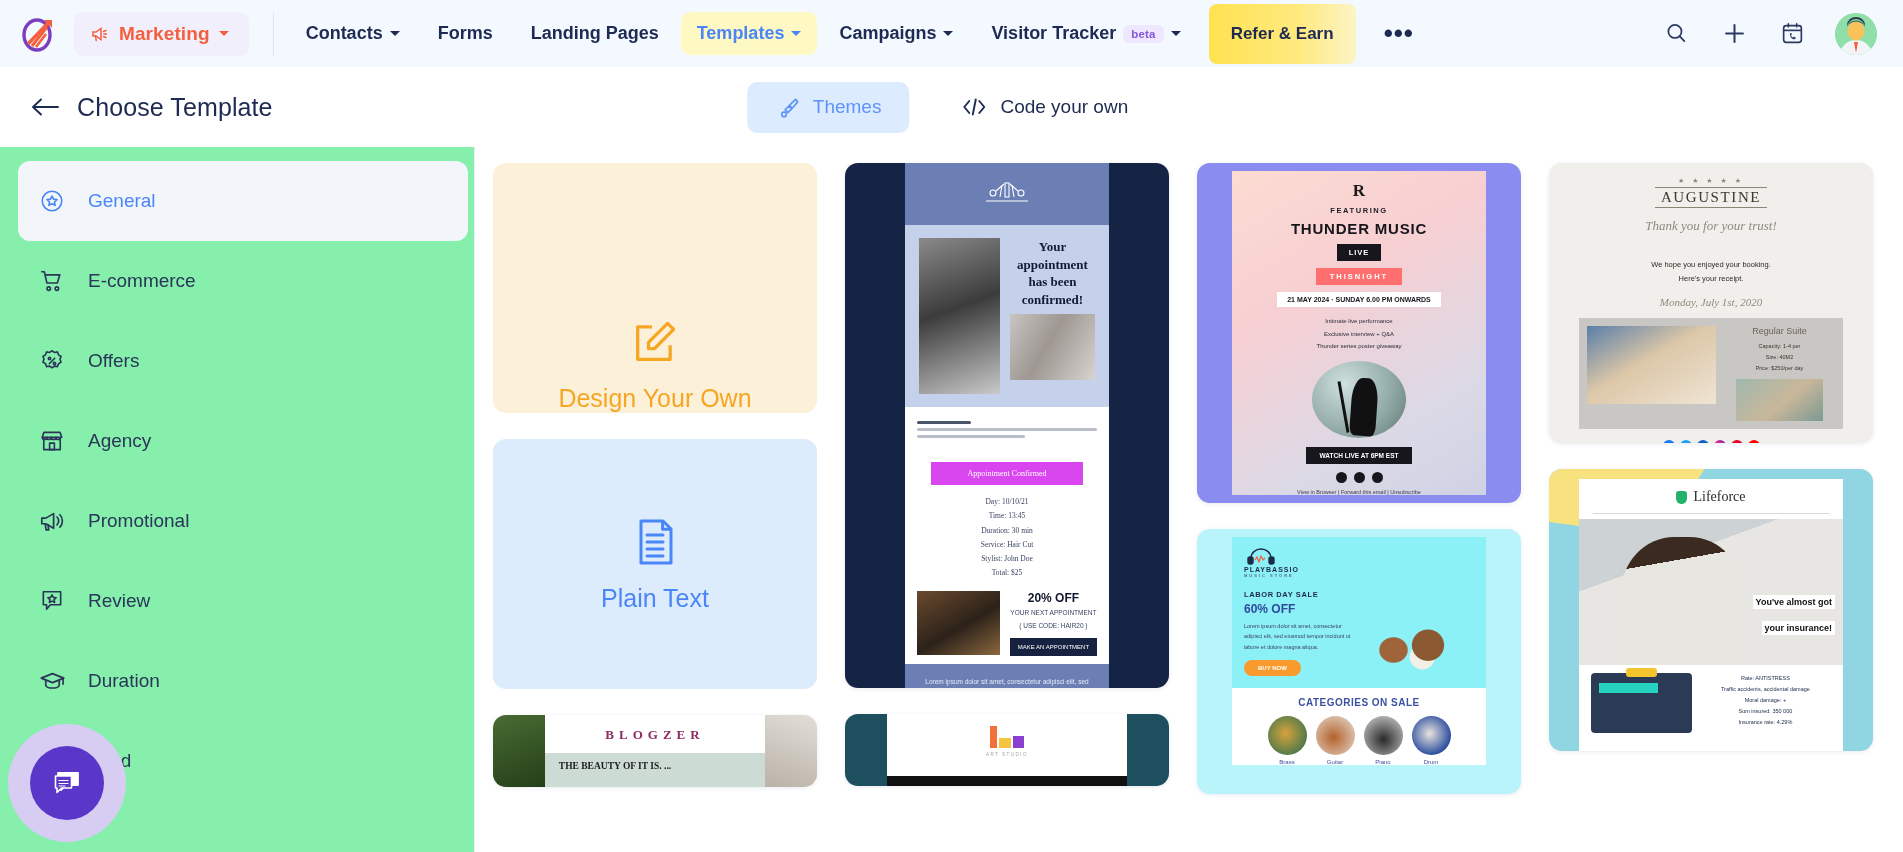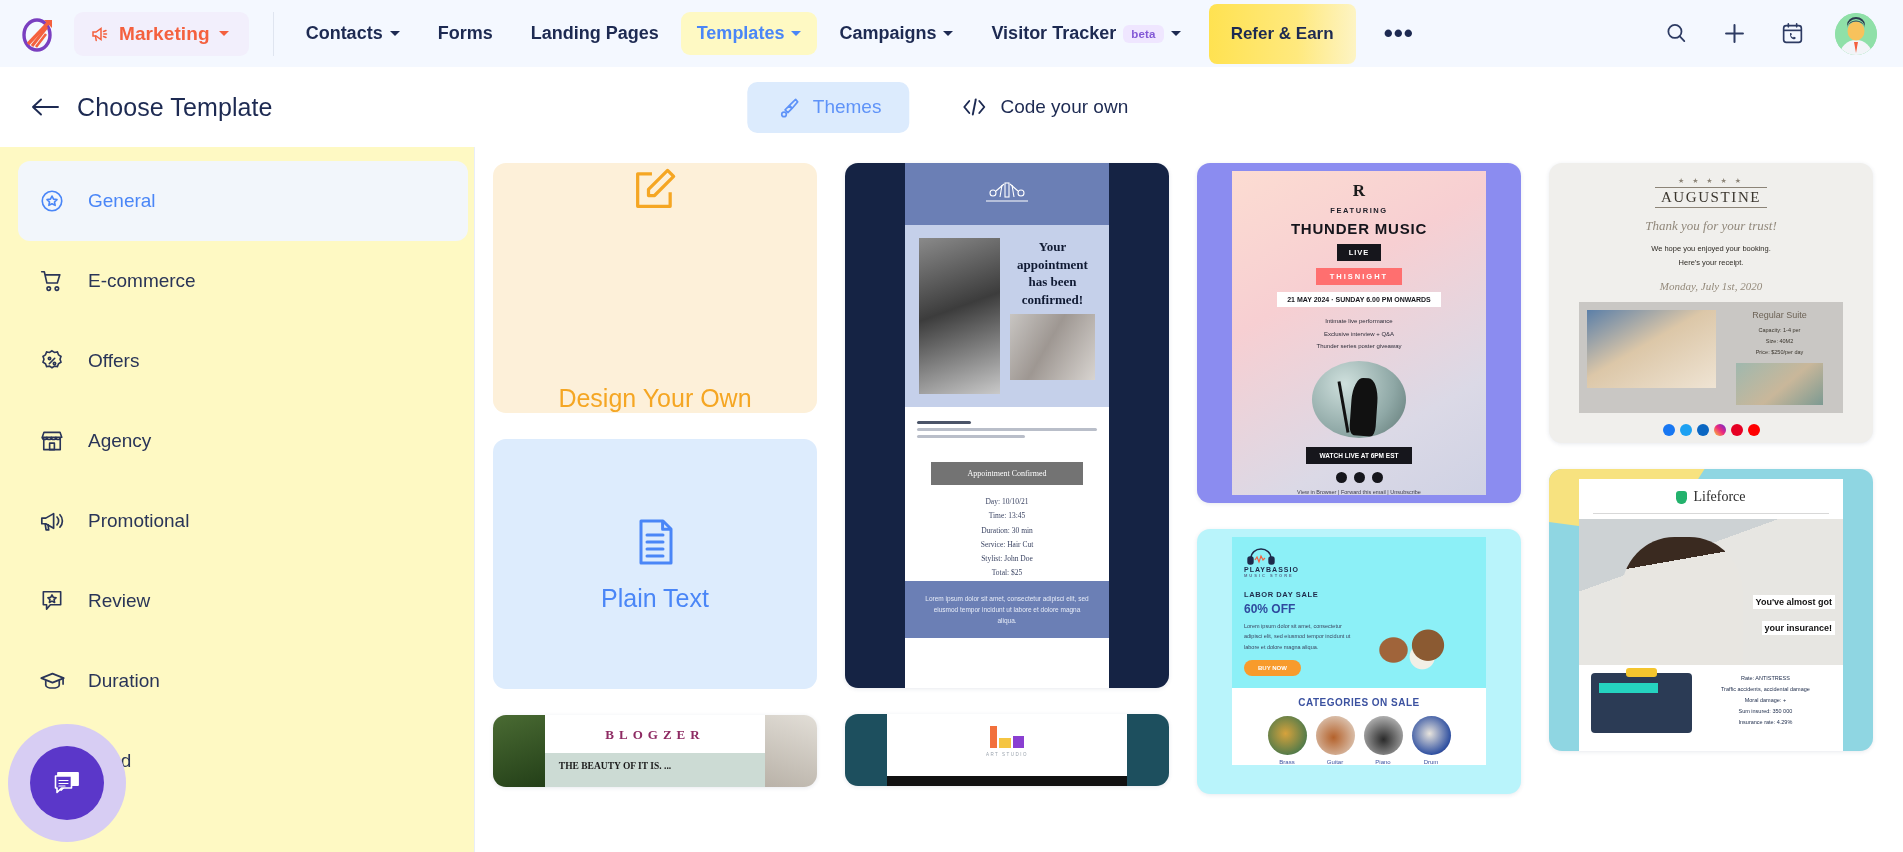--- a/index.html
+++ b/index.html
@@ -88,21 +88,21 @@
     display: flex; align-items: center; gap: 13px;
     padding: 13px 28px; border-radius: 10px; cursor: pointer;
     font-size: 19px; color:#1d2a52;
   }
   .tab.active { background: #dcebfd; color: #5f93f8; }
 
   
   .body-wrap { display: flex; height: calc(852px - 67px - 80px); background:#fff; }
 
   .sidebar {
-    width: 475px; flex: 0 0 475px; background: #fef9c3;
+    width: 475px; flex: 0 0 475px; background: #86efac;
     border-right: 1px solid #e9eef7;
     padding: 14px 6px 0 18px;
     position: relative; overflow: hidden;
   }
   .side-item {
     display: flex; align-items: center; gap: 22px;
     height: 80px; padding: 0 20px; border-radius: 12px;
     color: #2a3558; font-size: 19px; cursor: pointer;
   }
   .side-item.active { background: #f2f6fb; color: #4a86f7; }
@@ -125,21 +125,21 @@
   }
   .col { display: flex; flex-direction: column; gap: 26px; flex: 1; min-width: 0; }
 
   .card {
     border-radius: 13px; overflow: hidden; cursor: pointer;
     box-shadow: 0 1px 4px rgba(30,50,90,.10);
     position: relative; flex: none;
   }
   .card-design {
     background: #fdf0d9; height: 250px;
-    display:flex; flex-direction: column; align-items:center; justify-content:space-between; gap: 16px;
+    display:flex; flex-direction: column; align-items:center; justify-content:flex-end; gap: 16px;
     box-shadow:none; border-radius:13px;
   }
   .card-design .ct { color:#f5a623; font-size: 25px; }
   .card-plain {
     background: #ddecfd; height: 250px;
     display:flex; flex-direction: column; align-items:center; justify-content:center; gap: 16px;
     box-shadow:none; border-radius:13px;
   }
   .card-plain .ct { color:#4a86f7; font-size: 25px; }
 
@@ -151,21 +151,21 @@
   .t-salon .inner { background:#fff; height: 100%; }
   .salon-hdr { background:#6b7fb5; height: 62px; display:flex; align-items:center; justify-content:center; }
   .salon-hero { background:#c5d0ea; padding: 13px 14px; display:flex; gap:10px; }
   .salon-photo1 { width: 46%; background: linear-gradient(160deg,#8a8a8a,#3c3c3c 45%,#c9c9c9); height: 156px; }
   .salon-right { flex:1; display:flex; flex-direction:column; align-items:center; gap:6px; }
   .salon-h { font-family:"Liberation Serif", serif; font-size: 13px; color:#101a33; text-align:center; line-height:1.35; font-weight:bold; }
   .salon-photo2 { width: 100%; height: 66px; background: linear-gradient(120deg,#c8c5c2,#9e9792 45%,#d8d4d0); }
   .salon-body { padding: 10px 12px; }
   .lline { height: 3px; background:#b9bec9; border-radius:2px; margin: 4px 0; }
   .lline.s { width: 30%; background:#4b5468; }
-  .salon-btn { background:#737373; color:#fff; font-size:8px; text-align:center;
+  .salon-btn { background:#d946ef; color:#fff; font-size:8px; text-align:center;
                padding: 7px 17px; margin: 10px 26px; font-family:"Liberation Serif",serif; }
   .salon-det { text-align:center; font-size:7.5px; color:#3b4463; font-family:"Liberation Serif",serif; line-height: 1.9; }
   .salon-off { display:flex; gap: 10px; padding: 10px 12px 8px; align-items:center; }
   .salon-offimg { width: 46%; height: 64px; background:linear-gradient(150deg,#6b4a2e,#2c2219 55%,#8a6740); }
   .salon-offtxt { flex:1; text-align:center; }
   .salon-pct { font-size: 12px; font-weight:bold; color:#10182e; }
   .salon-sub { font-size: 6.5px; color:#3b4463; margin-top:3px; line-height:1.6;}
   .salon-cta { background:#16223f; color:#fff; font-size:6px; padding: 6px 0; margin-top: 7px; }
   .salon-foot { background:#6b7fb5; padding: 12px 20px; color:#e6ebf7; font-size:6.5px;
                 text-align:center; line-height:1.7; }
@@ -198,21 +198,21 @@
 
   
   .t-aug { background:#f0efec; height: 280px; padding: 14px 30px 10px; }
   .ag-stars { text-align:center; font-size: 7px; letter-spacing: 3px; color:#8c8477; }
   .ag-name { text-align:center; font-family:"Liberation Serif",serif; font-size: 15px; color:#3b362e;
              letter-spacing: 1.6px; border-top:1px solid #8c8477; border-bottom:1px solid #8c8477;
              display:inline-block; padding: 1px 6px; }
   .ag-nwrap { text-align:center; margin-top:2px; }
   .ag-thanks { text-align:center; font-family:"Liberation Serif",serif; font-style:italic;
                font-size: 13px; color:#8d8madd; color:#91887b; margin-top: 10px; }
-  .ag-p { text-align:center; font-size: 7.5px; color:#2e2a24; line-height: 1.9; margin-top: 8px; }
+  .ag-p { text-align:center; font-size: 7.5px; color:#2e2a24; line-height: 1.9; margin-top: 24px; }
   .ag-date { text-align:center; font-family:"Liberation Serif",serif; font-style:italic;
              font-size: 11px; color:#93897a; margin-top: 9px; }
   .ag-box { background:#c9c7c4; margin-top: 10px; padding: 8px; display:flex; gap:8px; }
   .ag-img1 { width: 52%; height: 78px; background: linear-gradient(150deg,#5b7fa8,#dcc7a8 45%,#efe4d4); }
   .ag-col { flex:1; text-align:center; }
   .ag-suite { font-size: 9px; color:#6d6356; }
   .ag-meta { font-size: 5.5px; color:#3a352d; line-height:2; margin-top: 5px; }
   .ag-img2 { width: 78%; height: 42px; margin: 5px auto 0;
              background: linear-gradient(140deg,#9fb8ae,#c9b79a 55%,#7c9a92); }
   .ag-social { display:flex; gap:5px; justify-content:center; margin-top: 11px; }
@@ -577,20 +577,29 @@
           </div>
           <div class="salon-btn">Appointment Confirmed</div>
           <div class="salon-det">
             <div>Day: 10/10/21</div>
             <div>Time: 13:45</div>
             <div>Duration: 30 min</div>
             <div>Service: Hair Cut</div>
             <div>Stylist: John Doe</div>
             <div>Total: $25</div>
           </div>
+          <div class="salon-off">
+            <div class="salon-offimg"></div>
+            <div class="salon-offtxt">
+              <div class="salon-pct">20% OFF</div>
+              <div class="salon-sub">YOUR NEXT APPOINTMENT</div>
+              <div class="salon-sub">( USE CODE: HAIR20 )</div>
+              <div class="salon-cta">MAKE AN APPOINTMENT</div>
+            </div>
+          </div>
           <div class="salon-foot">
             <div>Lorem ipsum dolor sit amet, consectetur adipisci elit, sed eiusmod tempor incidunt ut labore et dolore magna aliqua.</div>
 
           </div>
         </div>
       </div>
 
       <div class="card thumb t-art">
         <div class="art-in">
           <div class="art-logo">

